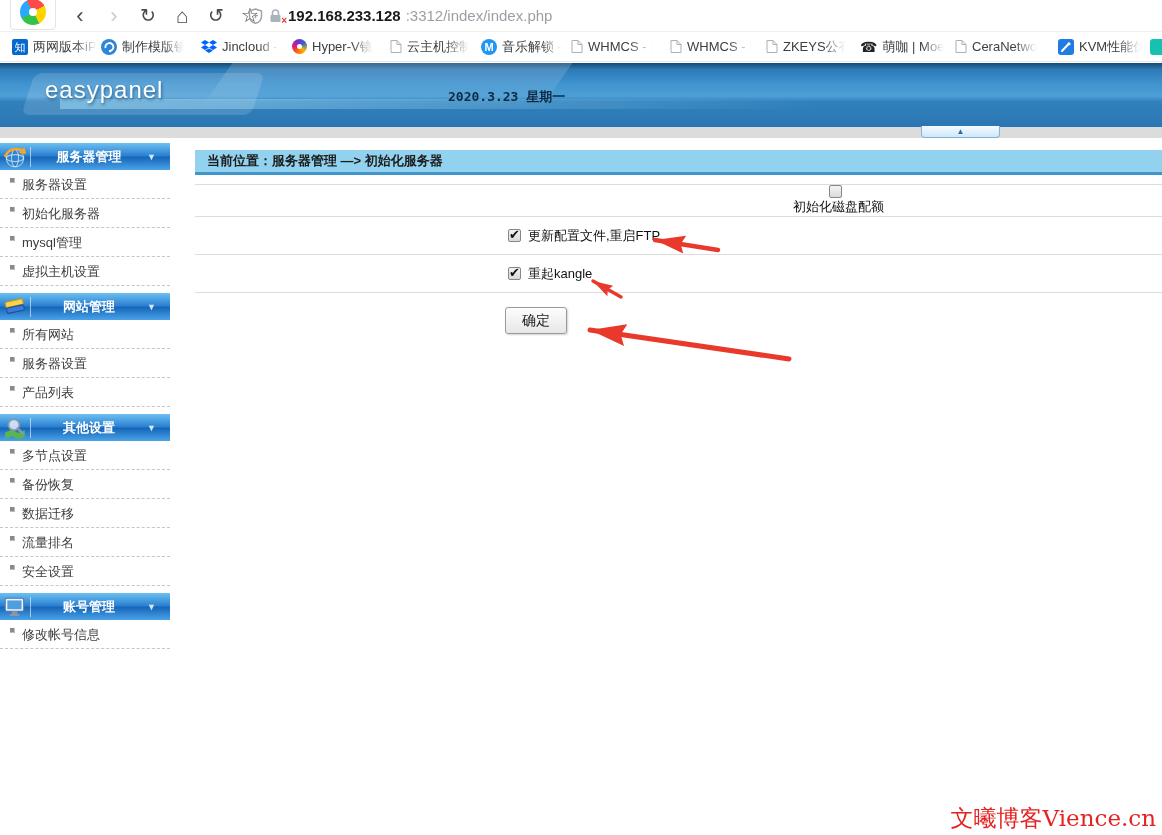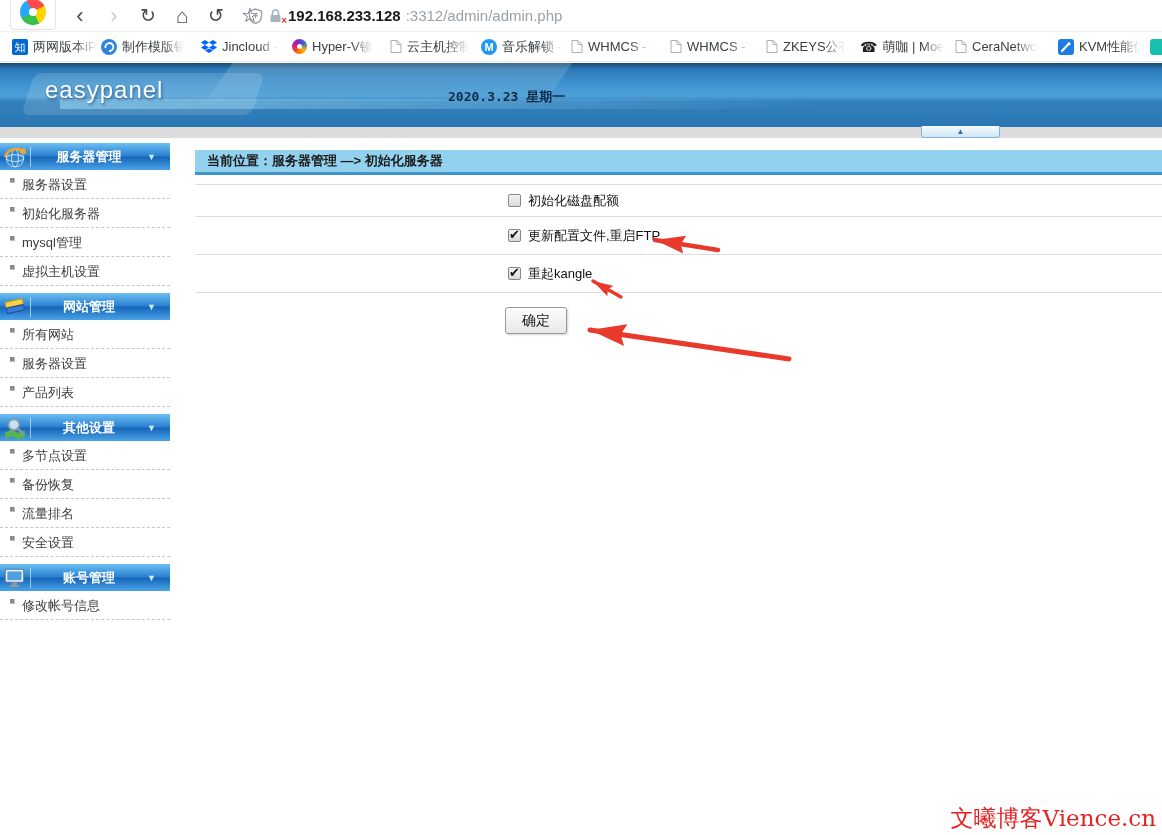--- a/index.html
+++ b/index.html
@@ -57,21 +57,21 @@
   .side-item { position:relative; height:29px; border-bottom:1px dashed #c6c6c6; cursor:pointer; }
   .side-item .bullet { position:absolute; left:10px; top:8px; width:5px; height:5px; background:#8a8a8a; border-right:1px solid #bbb; border-bottom:1px solid #bbb; }
   .side-item .lbl { position:absolute; left:22px; top:0; line-height:29px; font-size:13px; color:#3d3d3d; }
 
   
   .main { position:absolute; left:195px; top:150px; width:967px; }
   .crumbbar { height:25px; background:#92d2ef; border-bottom:3px solid #3f95cc; display:flex; align-items:center; }
   .crumbbar span { margin-left:12px; font-size:13px; font-weight:bold; color:#1c1c1c; }
   .rows { margin-top:9px; border-top:1px solid #dcdcdc; }
   .opt-row { border-bottom:1px solid #dcdcdc; display:flex; align-items:center; padding-left:313px; }
-  .opt-row.r1 { height:32px; } .opt-row.r2, .opt-row.r3 { height:38px; }
+  .opt-row.r1 { height:32px;flex-direction:column; } .opt-row.r2, .opt-row.r3 { height:38px; }
   .cb { width:13px; height:13px; border:1px solid #878787; border-radius:2px; background:linear-gradient(180deg,#f4f4f4,#dadada); position:relative; cursor:pointer; flex:0 0 auto; }
   .cb i { display:none; font-style:normal; position:absolute; left:0px; top:-3px; font-size:13px; color:#111; }
   .cb.checked i { display:block; }
   .opt-label { margin-left:7px; font-size:13px; color:#111; }
   .submit-btn { position:absolute; left:310px; top:157px; min-width:46px; height:27px; padding:0 16px; font-size:14px; color:#222; font-family:"Liberation Sans",sans-serif;
     background:linear-gradient(180deg,#fdfdfd,#e7e7e7); border:1px solid #9a9a9a; border-radius:3px; box-shadow:1px 1px 2px rgba(0,0,0,.18); cursor:pointer; }
 
   
   .arrows { position:absolute; left:0; top:0; z-index:40; pointer-events:none; }
   .watermark { position:absolute; right:6px; bottom:1px; font-size:23px; color:#e52222; font-family:"DejaVu Serif",serif; z-index:41; }
@@ -97,21 +97,21 @@
       <path d="M7 5.2 v5 M4.5 7.7 h5" stroke="#9aa2ac" stroke-width="1.3"></path>
     </svg>
     <span class="lockwrap">
       <svg width="15" height="16" viewBox="0 0 14 16">
         <rect x="2" y="7" width="10" height="7" rx="1" fill="#aab2bc"></rect>
         <path d="M4 7 V5 a3 3 0 0 1 6 0 V7" fill="none" stroke="#aab2bc" stroke-width="1.6"></path>
       </svg>
       <span class="lock-x">×</span>
     </span>
     <span class="url-host">192.168.233.128</span>
-      <span class="url-path">:3312/admin/admin.php</span>
+      <span class="url-path">:3312/index/index.php</span>
   </div>
 </div>
 
 <div class="bookmarks">
   <div class="bm" style="left:12px">
     <span class="bm-sq">知</span>
     <span class="bm-label" style="max-width:64px">两网版本iPh</span>
   </div>
   <div class="bm" style="left:101px">
     <svg width="16" height="16" viewBox="0 0 16 16">
@@ -266,20 +266,24 @@
     <div class="sec-title">其他设置</div>
     <div class="sec-arrow">▼</div>
   </div>
   <div class="side-item">
       <span class="bullet"></span>
       <span class="lbl">多节点设置</span>
     </div>
   <div class="side-item">
       <span class="bullet"></span>
       <span class="lbl">备份恢复</span>
+    </div>
+  <div class="side-item">
+      <span class="bullet"></span>
+      <span class="lbl">数据迁移</span>
     </div>
   <div class="side-item">
       <span class="bullet"></span>
       <span class="lbl">流量排名</span>
     </div>
   <div class="side-item">
       <span class="bullet"></span>
       <span class="lbl">安全设置</span>
     </div>
 

